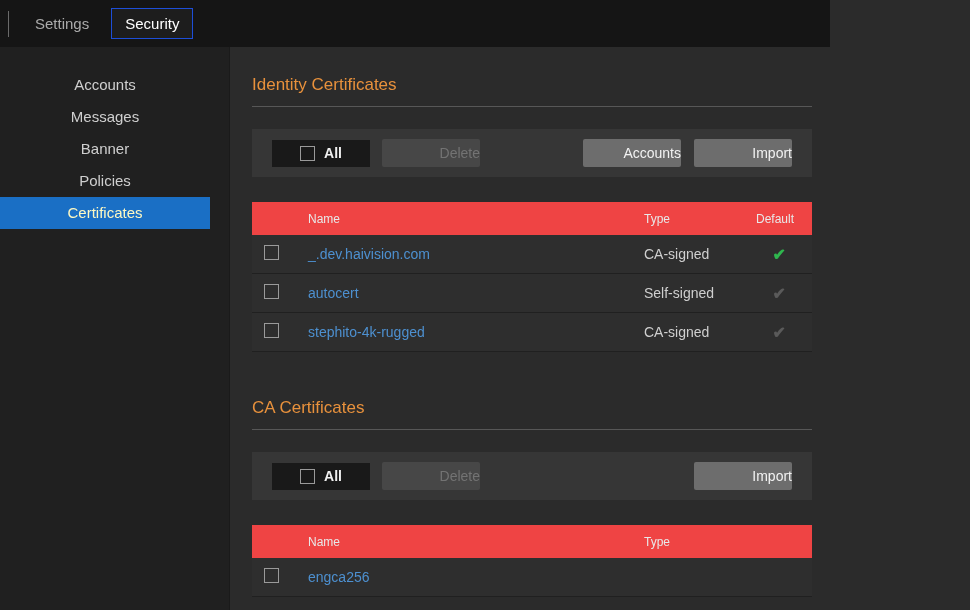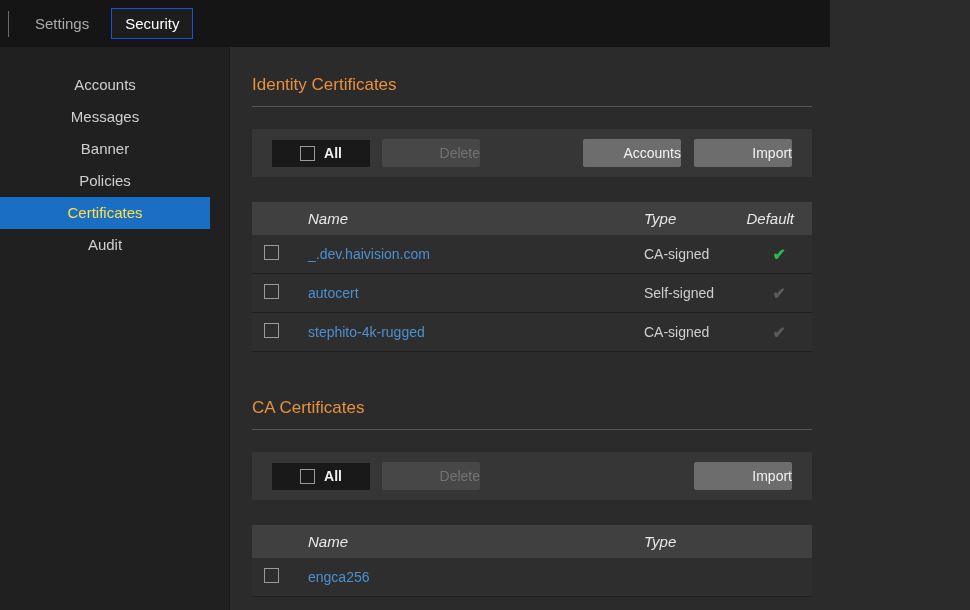--- a/index.html
+++ b/index.html
@@ -41,21 +41,21 @@
     background: #202020;
     padding-top: 22px;
     border-right: 1px solid #1a1a1a;
     text-align: center;
   }
   .sidebar-item {
     font-size: 15px; color: #cfcfcf;
     padding: 7px 24px; margin-right: 19px;
     cursor: pointer; line-height: 18px;
   }
-  .sidebar-item.active { background: #1a6fc5; color: #fde047; }
+  .sidebar-item.active { background: #1a6fc5; color: #fef9c3; }
 
   .content {
     flex: 1; background: #2b2b2b;
     padding: 0 18px 0 22px;
     overflow: hidden;
   }
 
   
   .section-title {
     margin-top: 28px;
@@ -99,22 +99,22 @@
   
   .tbl { margin-top: 25px; }
   .tbl-row {
     display: grid;
     grid-template-columns: 44px 1fr 100px 56px;
     align-items: center;
     padding: 0 12px;
   }
   .tbl-row.ca { grid-template-columns: 44px 1fr 156px; }
   .tbl-head {
-    background: #404040; height: 33px;
-    color: #e8e8e8; font-size: 15px; font-style: italic;
+    background: #ef4444; height: 33px;
+    color: #e8e8e8; font-size: 12px;
   }
   .tbl-data {
     background: #2e2e2e; height: 39px;
     border-bottom: 1px solid #202020;
     font-size: 14px;
   }
   .th-default { text-align: right; padding-right: 6px; }
   .cell-type { color: #cfcfcf; }
   .cell-default { text-align: right; padding-right: 14px; }
   .cert-link { color: #4d90d0; text-decoration: none; font-size: 14px; cursor: pointer; }
@@ -135,21 +135,20 @@
     <div class="tab active">Security</div>
   </header>
 
   <div class="body">
     <nav class="sidebar">
       <div class="sidebar-item">Accounts</div>
       <div class="sidebar-item">Messages</div>
       <div class="sidebar-item">Banner</div>
       <div class="sidebar-item">Policies</div>
       <div class="sidebar-item active">Certificates</div>
-      <div class="sidebar-item">Audit</div>
     </nav>
 
     <main class="content">
 
       <section>
         <h2 class="section-title">Identity Certificates</h2>
         <div class="section-rule"></div>
 
         <div class="toolbar">
           <div class="all-btn">

